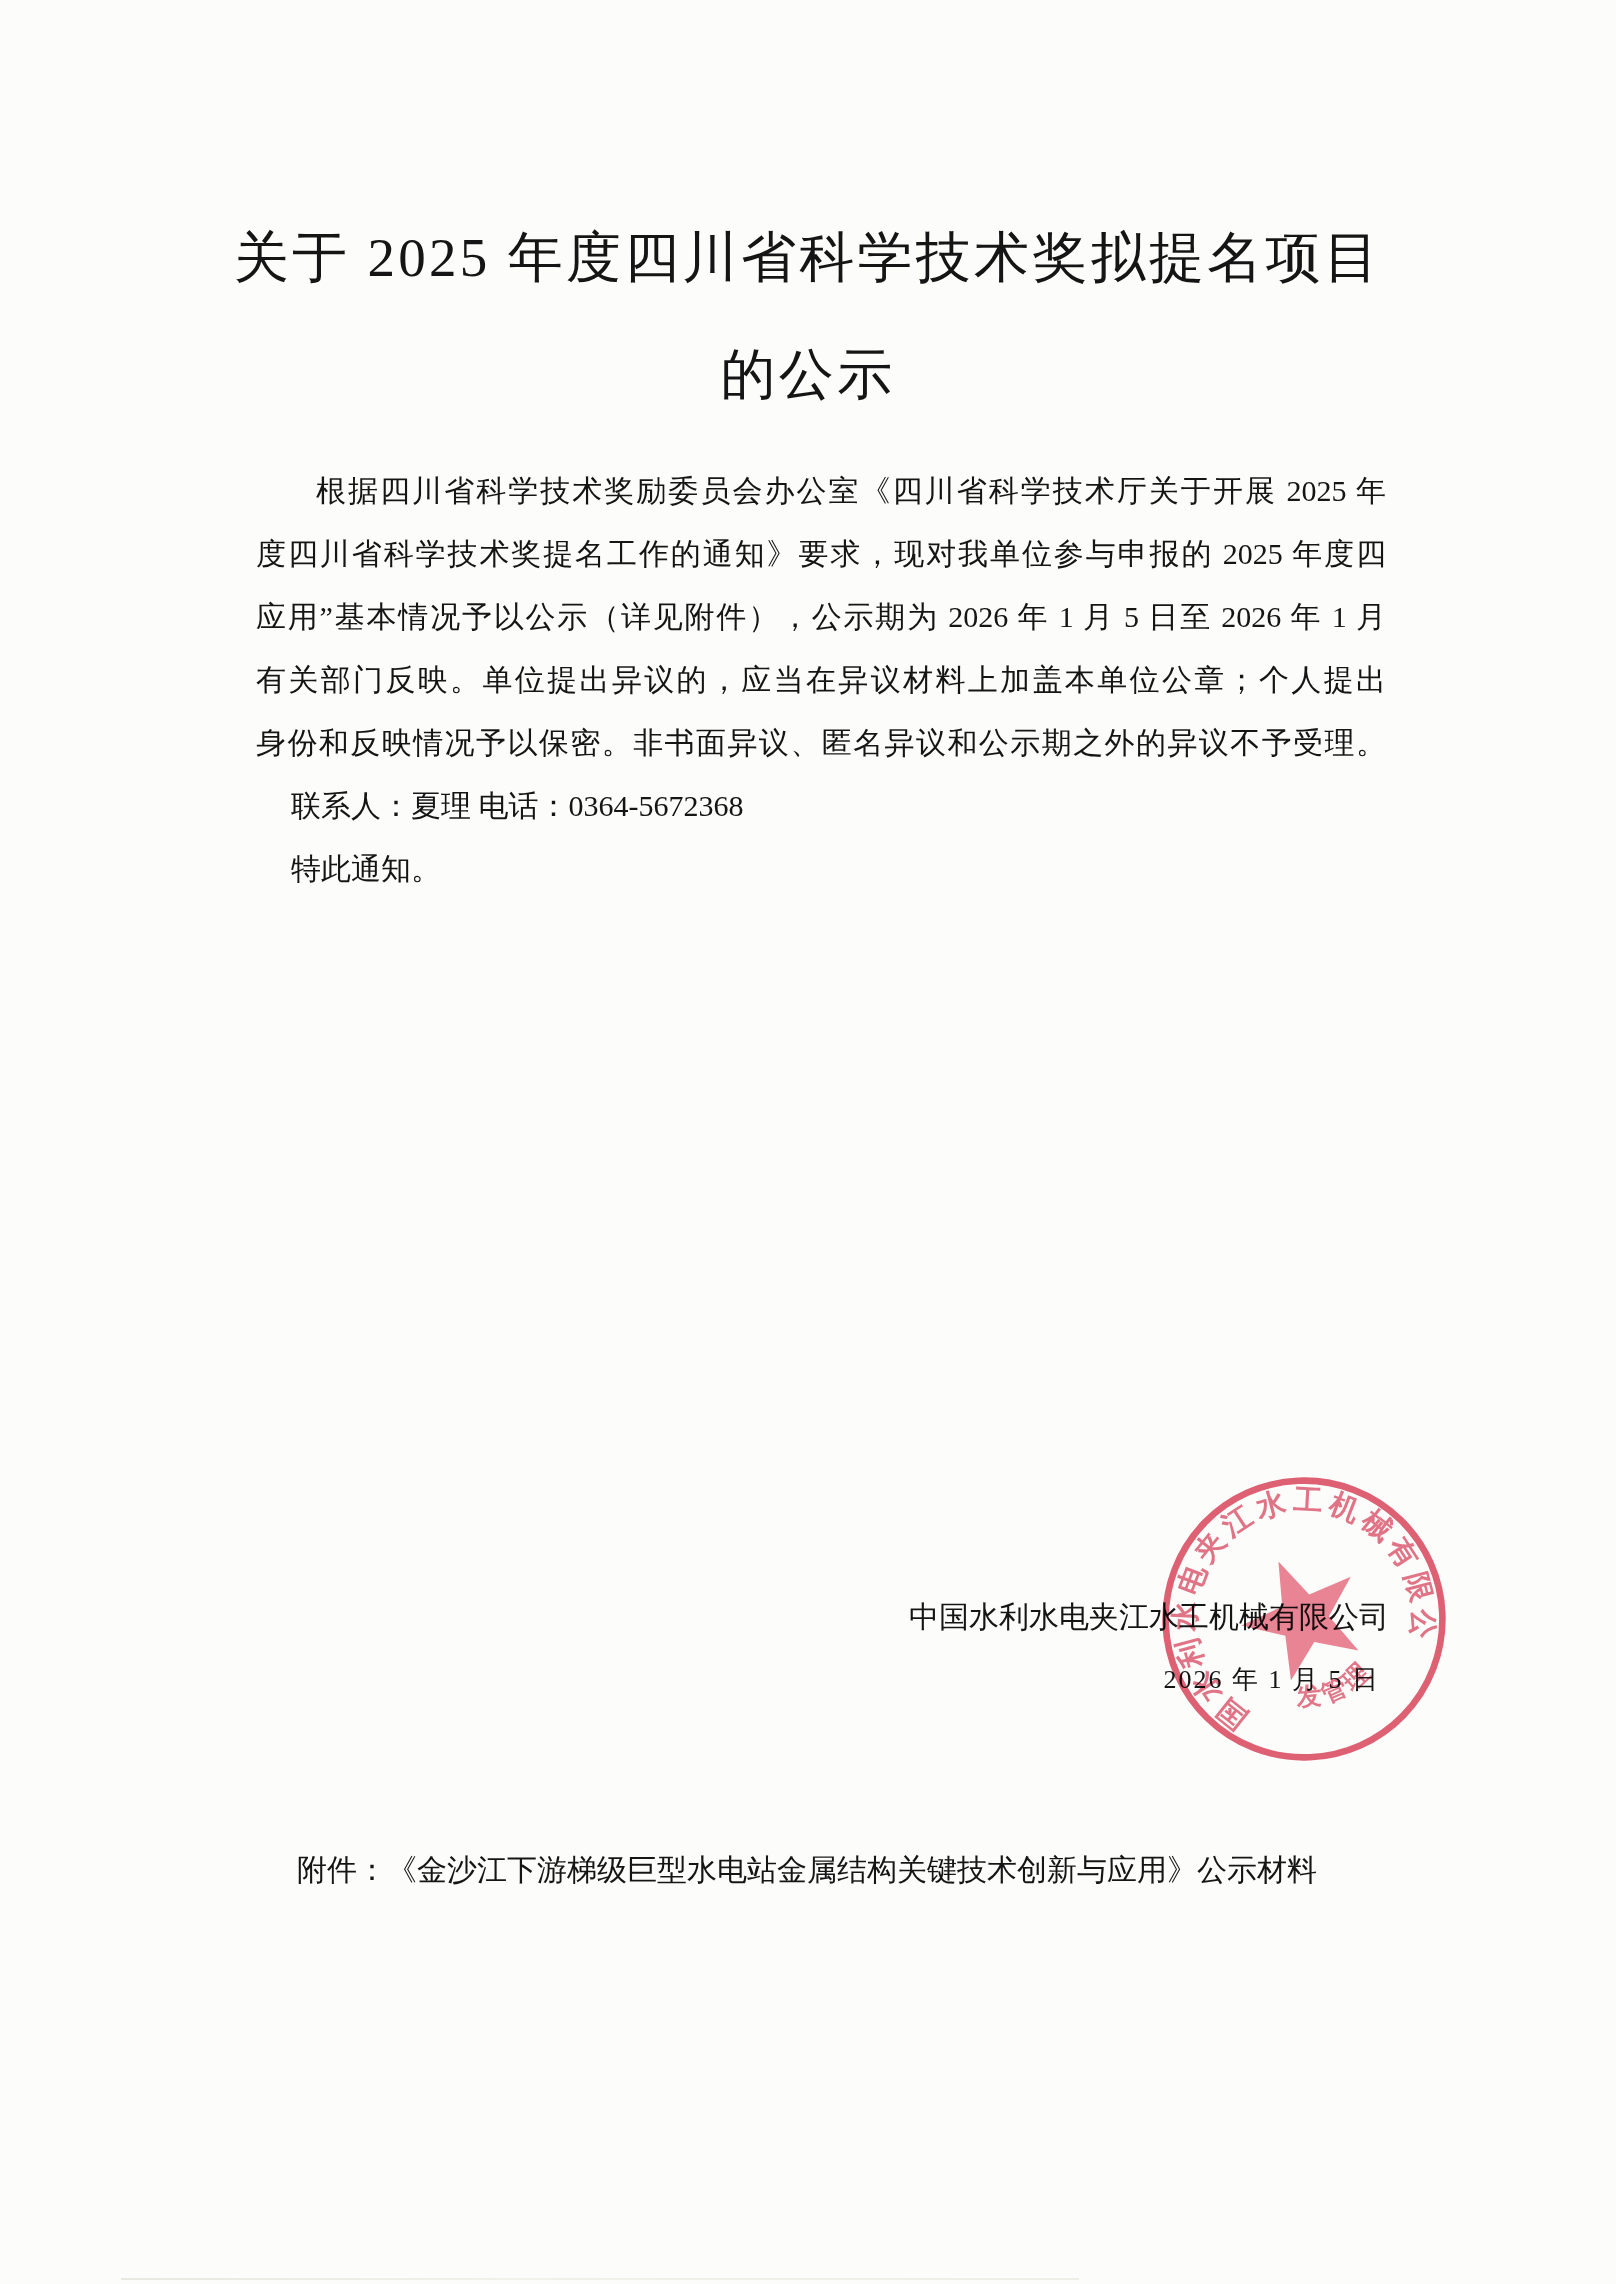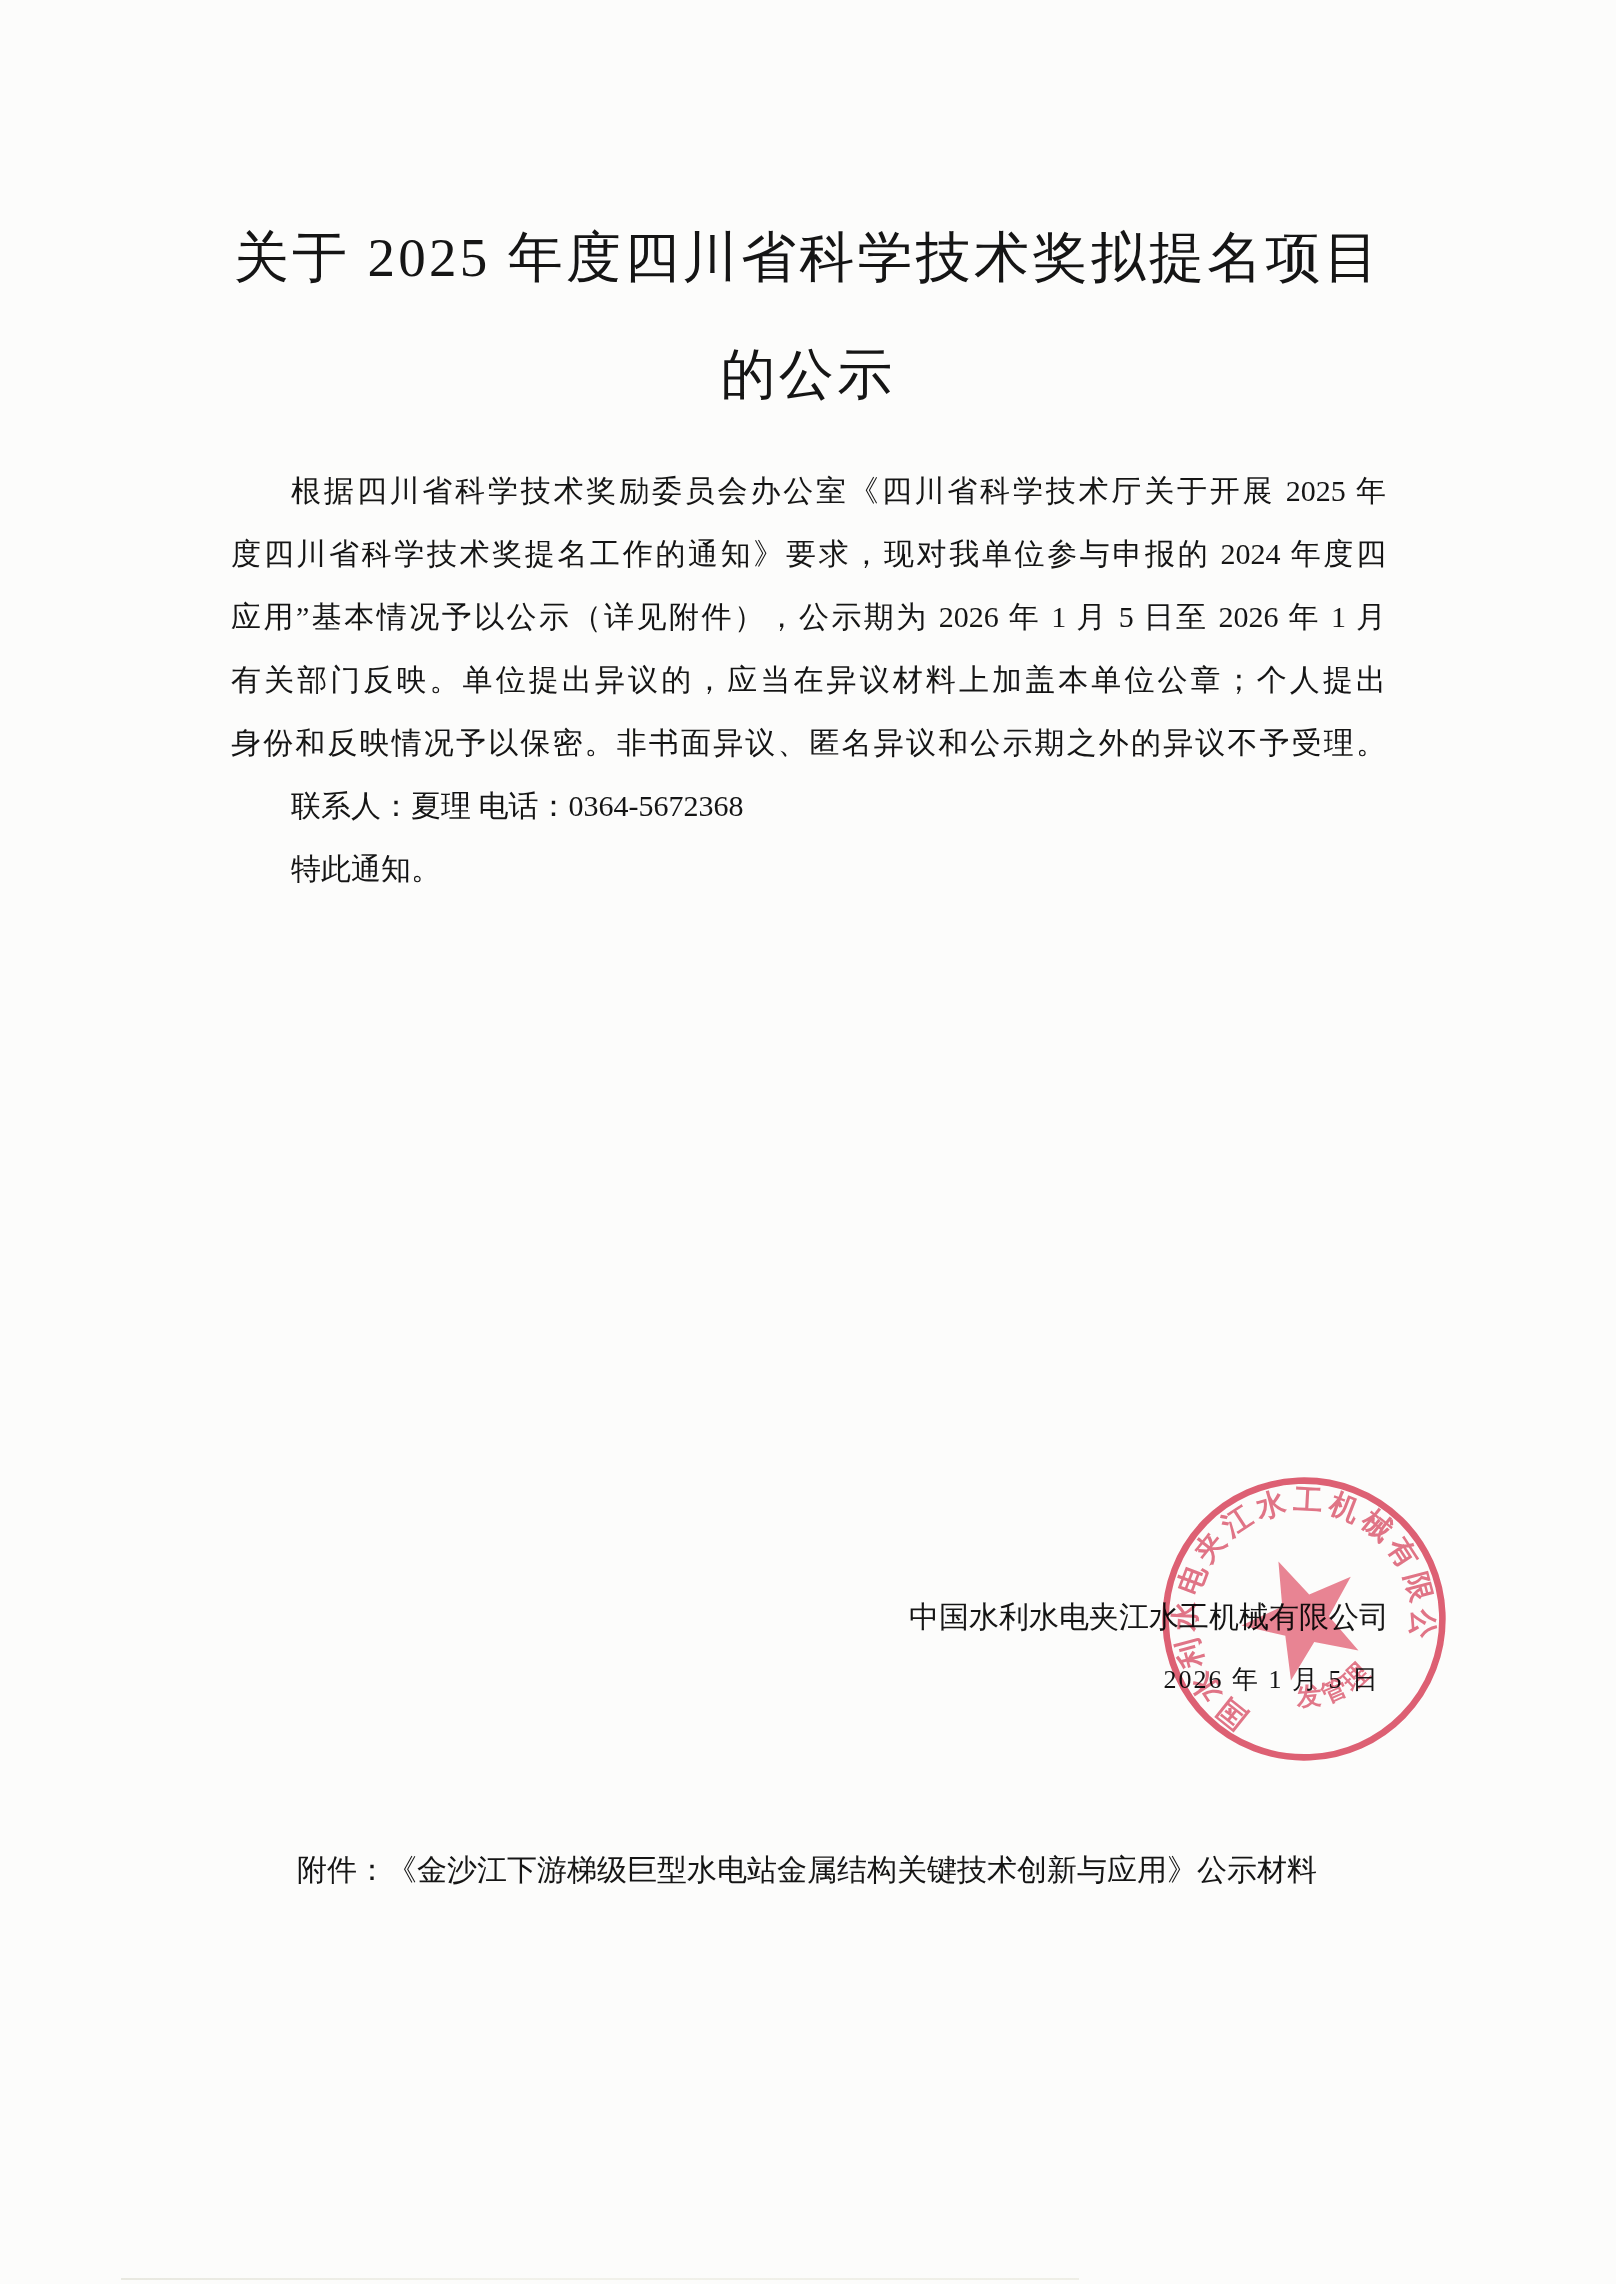--- a/index.html
+++ b/index.html
@@ -29,20 +29,21 @@
     width:1155px;
     font-size:30px;
     line-height:63px;
   }
   .line { height:63px; overflow:visible; }
   .jline {
     text-align:justify;
     text-align-last:justify;
     -moz-text-align-last:justify;
     text-justify:inter-character;
+    margin-left:25px;
   }
   .indent { text-indent:60px; }
 
   
   .sig-company {
     position:absolute; top:1585px; right:227px;
     font-size:30px; line-height:63px; white-space:nowrap;
   }
   .sig-date {
     position:absolute; top:1648px; right:236px;
@@ -82,21 +83,21 @@
 </head>
 <body>
 
 <div class="page">
 
   <div class="title-line title-l1">关于 2025 年度四川省科学技术奖拟提名项目</div>
   <div class="title-line title-l2">的公示</div>
 
   <div class="body-block">
     <div class="line jline indent">根据四川省科学技术奖励委员会办公室《四川省科学技术厅关于开展 2025 年</div>
-    <div class="line jline">度四川省科学技术奖提名工作的通知》要求，现对我单位参与申报的 2024 年度四</div>
+    <div class="line jline">度四川省科学技术奖提名工作的通知》要求，现对我单位参与申报的 2025 年度四</div>
     <div class="line jline">应用”基本情况予以公示（详见附件），公示期为 2026 年 1 月 5 日至 2026 年 1 月</div>
 
     <div class="line jline">有关部门反映。单位提出异议的，应当在异议材料上加盖本单位公章；个人提出</div>
     <div class="line jline">身份和反映情况予以保密。非书面异议、匿名异议和公示期之外的异议不予受理。</div>
 
     <div class="line indent">联系人：夏理  电话：0364-5672368</div>
     <div class="line indent">特此通知。</div>
   </div>
 
   <div class="sig-company">中国水利水电夹江水工机械有限公司</div>

